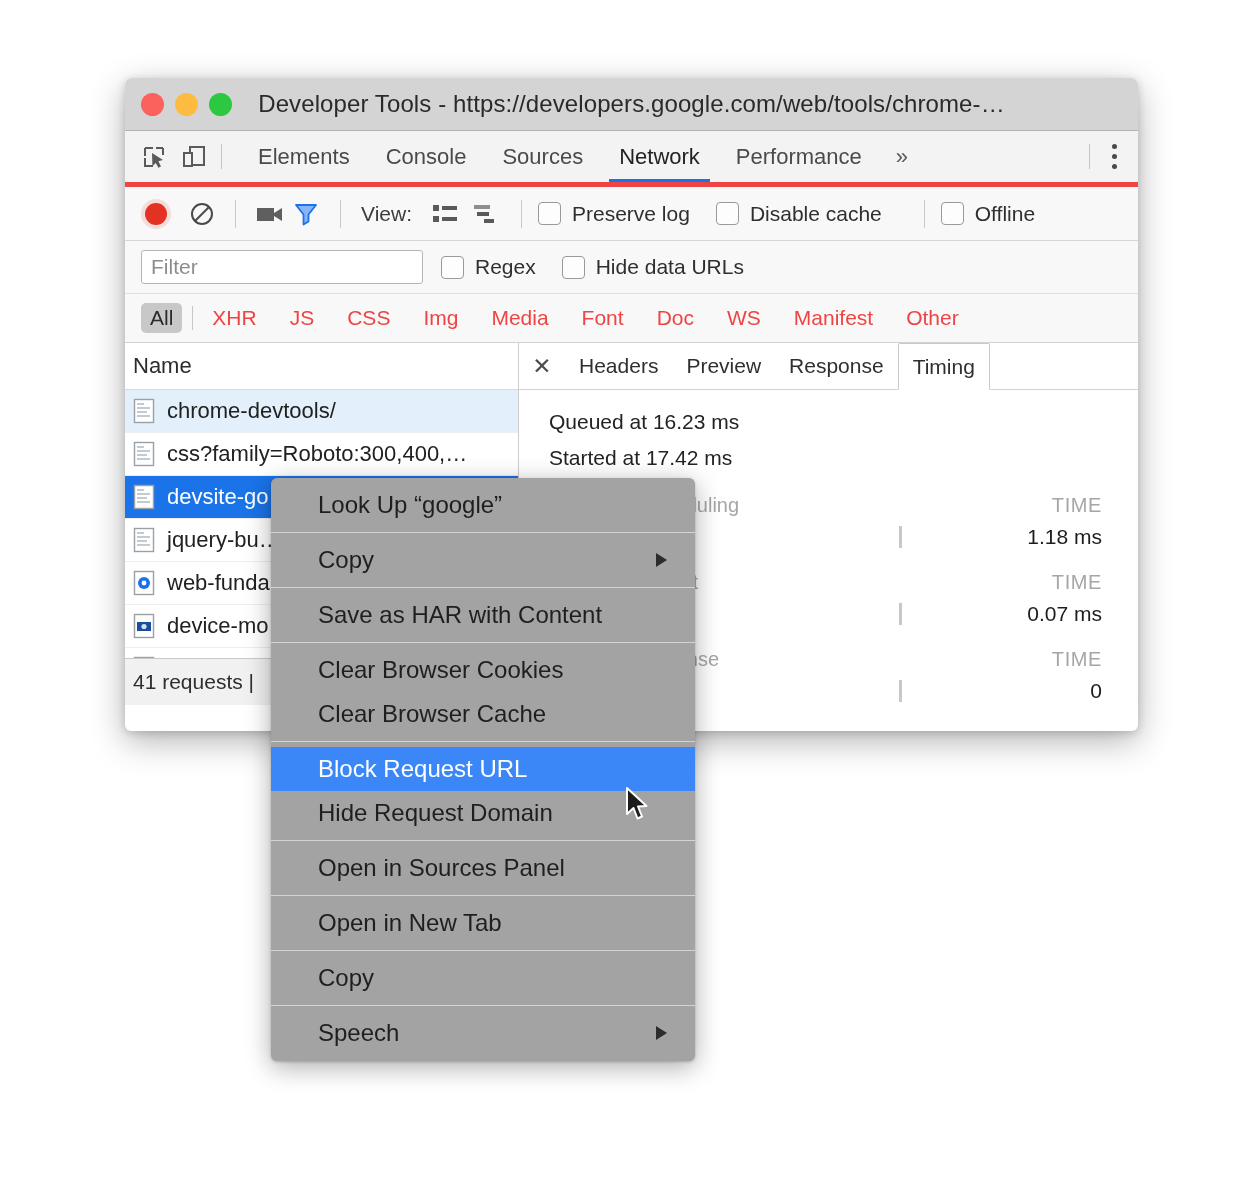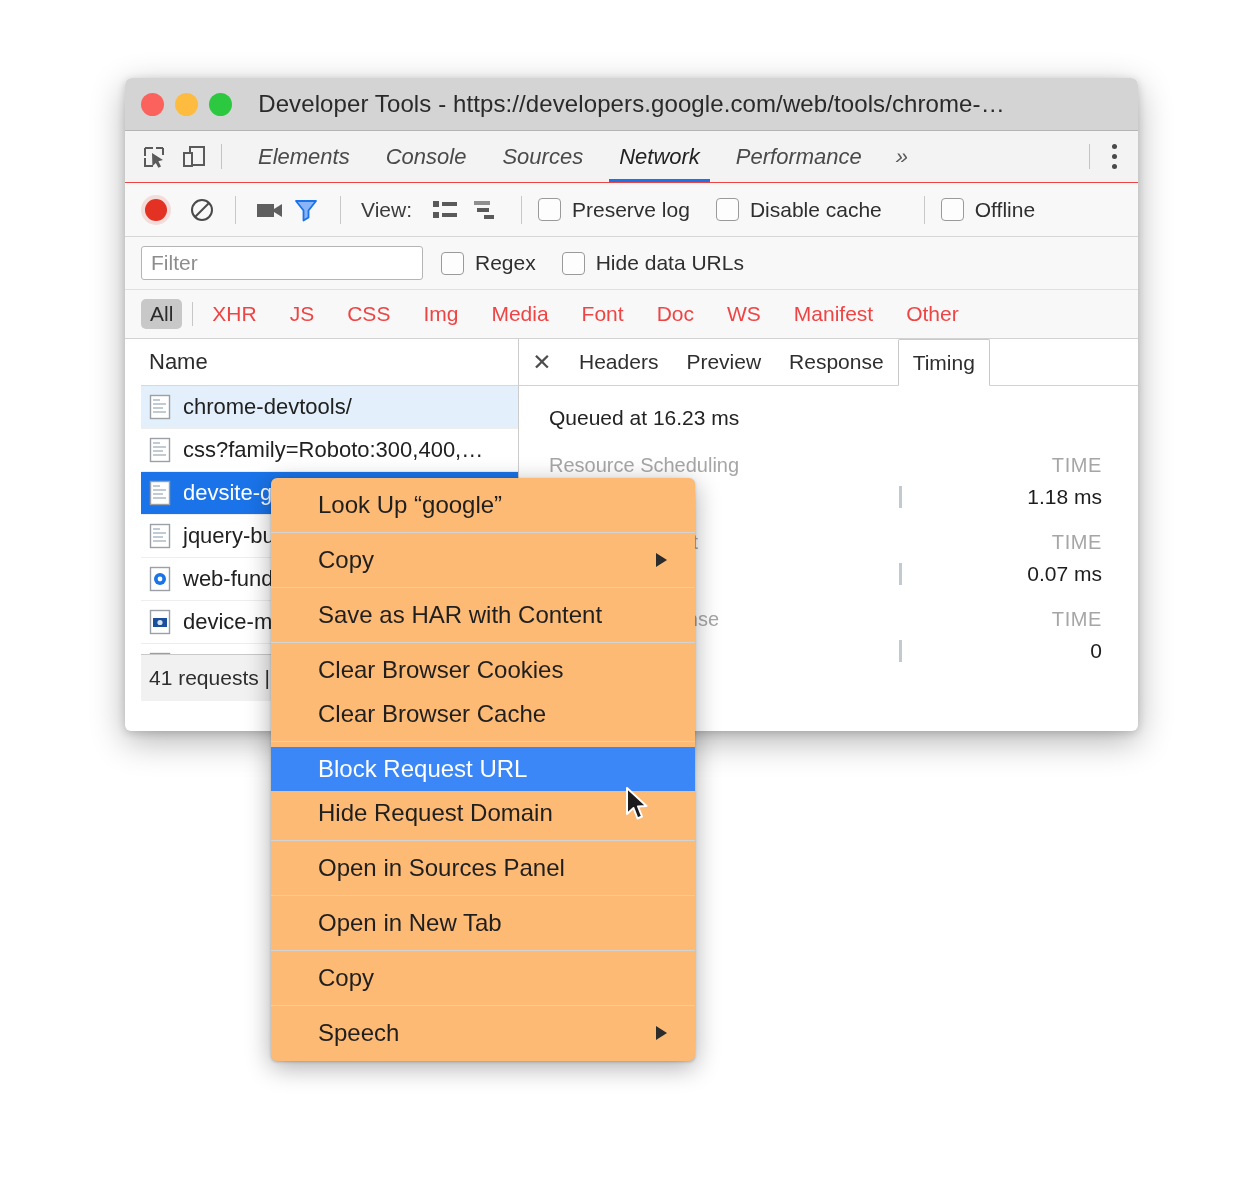--- a/index.html
+++ b/index.html
@@ -66,25 +66,24 @@
     white-space: nowrap;
     overflow: hidden;
     padding: 0 120px;
     box-sizing: border-box;
   }
 
   
   .devtools-tabbar {
     height: 51px;
     background: #f3f3f3;
-    border-bottom: 1px solid #ef4444;
+    border-bottom: 5px solid #ef4444;
     display: flex;
     align-items: stretch;
     position: relative;
-    font-style: italic;
   }
   .tb-icon-group {
     display: flex;
     align-items: center;
     gap: 14px;
     padding: 0 14px 0 16px;
   }
   .tb-icon {
     width: 26px;
     height: 26px;
@@ -244,21 +243,20 @@
     height: 362px;
     align-items: stretch;
   }
   .left-pane {
     width: 394px;
     border-right: 1px solid #cdcdcd;
     display: flex;
     flex-direction: column;
     background: #fff;
     box-sizing: border-box;
-    padding-left: 16px;
   }
   .col-head {
     height: 46px;
     display: flex;
     align-items: center;
     padding-left: 8px;
     font-size: 22px;
     color: #2c2c2c;
     border-bottom: 1px solid #d8d8d8;
     background: #fff;
@@ -363,21 +361,21 @@
     background: #c2c9cf;
   }
   .tt-gap { height: 14px; }
 
   
   .ctxmenu {
     position: absolute;
     left: 271px;
     top: 478px;
     width: 424px;
-    background: #fdba74;
+    background: #a3a3a3;
     border-radius: 6px;
     box-shadow: 0 6px 26px rgba(0,0,0,0.33), 0 1px 3px rgba(0,0,0,0.22);
     padding: 5px 0 6px 0;
     box-sizing: border-box;
     overflow: hidden;
   }
   .ctx-item {
     height: 44px;
     display: flex;
     align-items: center;
@@ -669,20 +667,21 @@
       <div class="right-pane">
         <div class="detail-tabs">
           <span class="close-x">✕</span>
           <span class="dtab">Headers</span>
           <span class="dtab">Preview</span>
           <span class="dtab">Response</span>
           <span class="dtab active">Timing</span>
         </div>
         <div class="timing-body">
           <div class="timing-line">Queued at 16.23 ms</div>
+          <div class="timing-line">Started at 17.42 ms</div>
 
           <div class="timing-table">
             <div class="tt-head">
               <span class="tt-label">Resource Scheduling</span>
               <span class="tt-time">TIME</span>
             </div>
             <div class="tt-row">
               <span class="tt-bar"></span>
               <span style="visibility:hidden">Queueing</span>
               <span style="margin-left:auto">1.18 ms</span>

